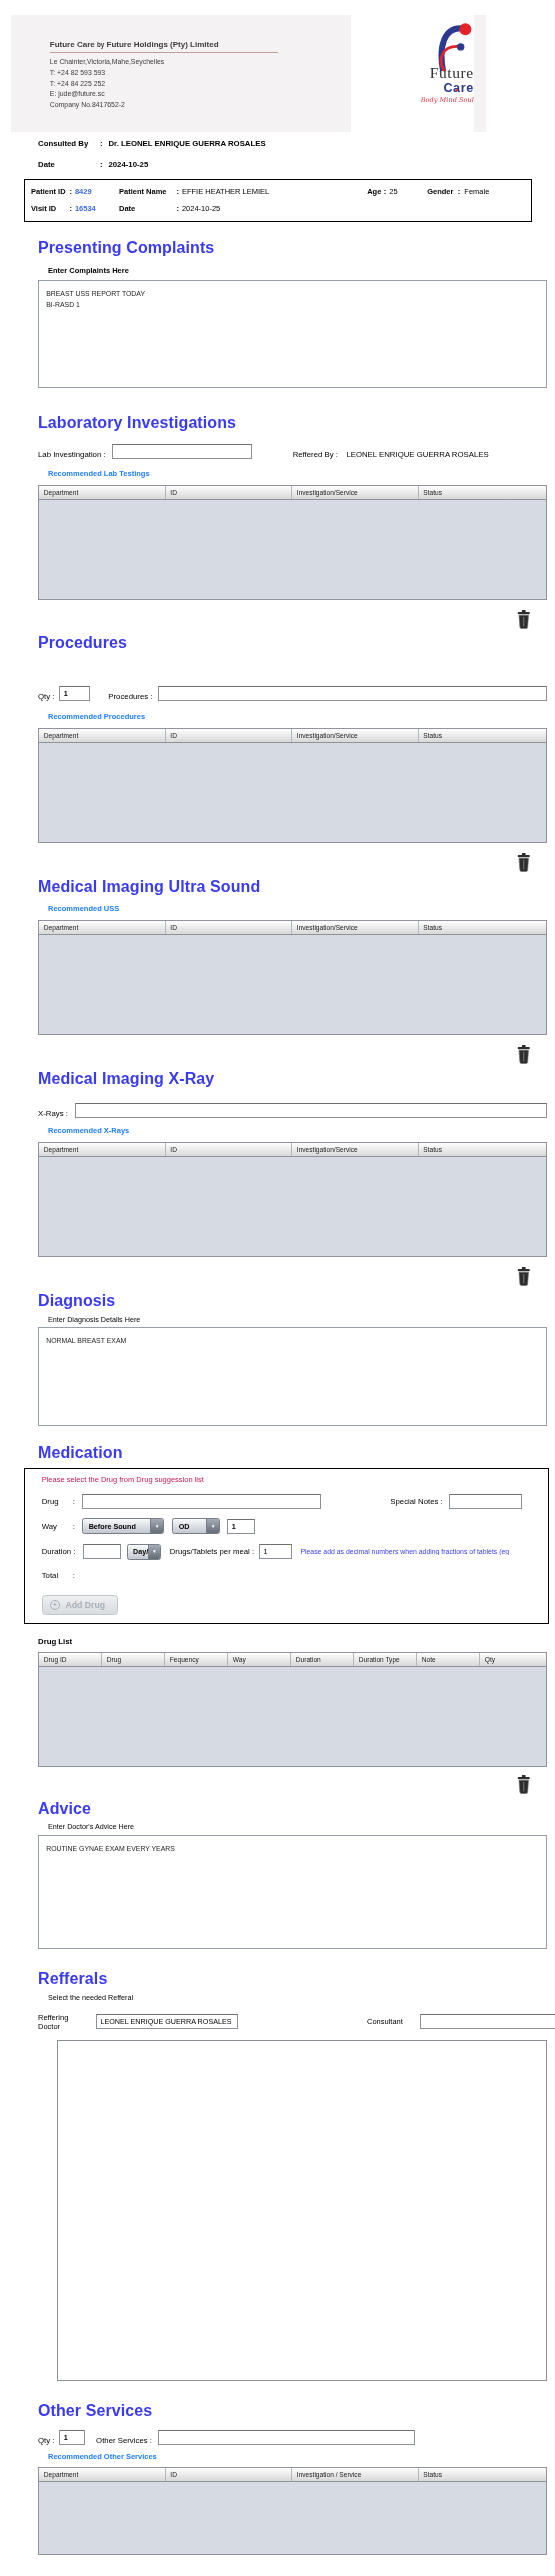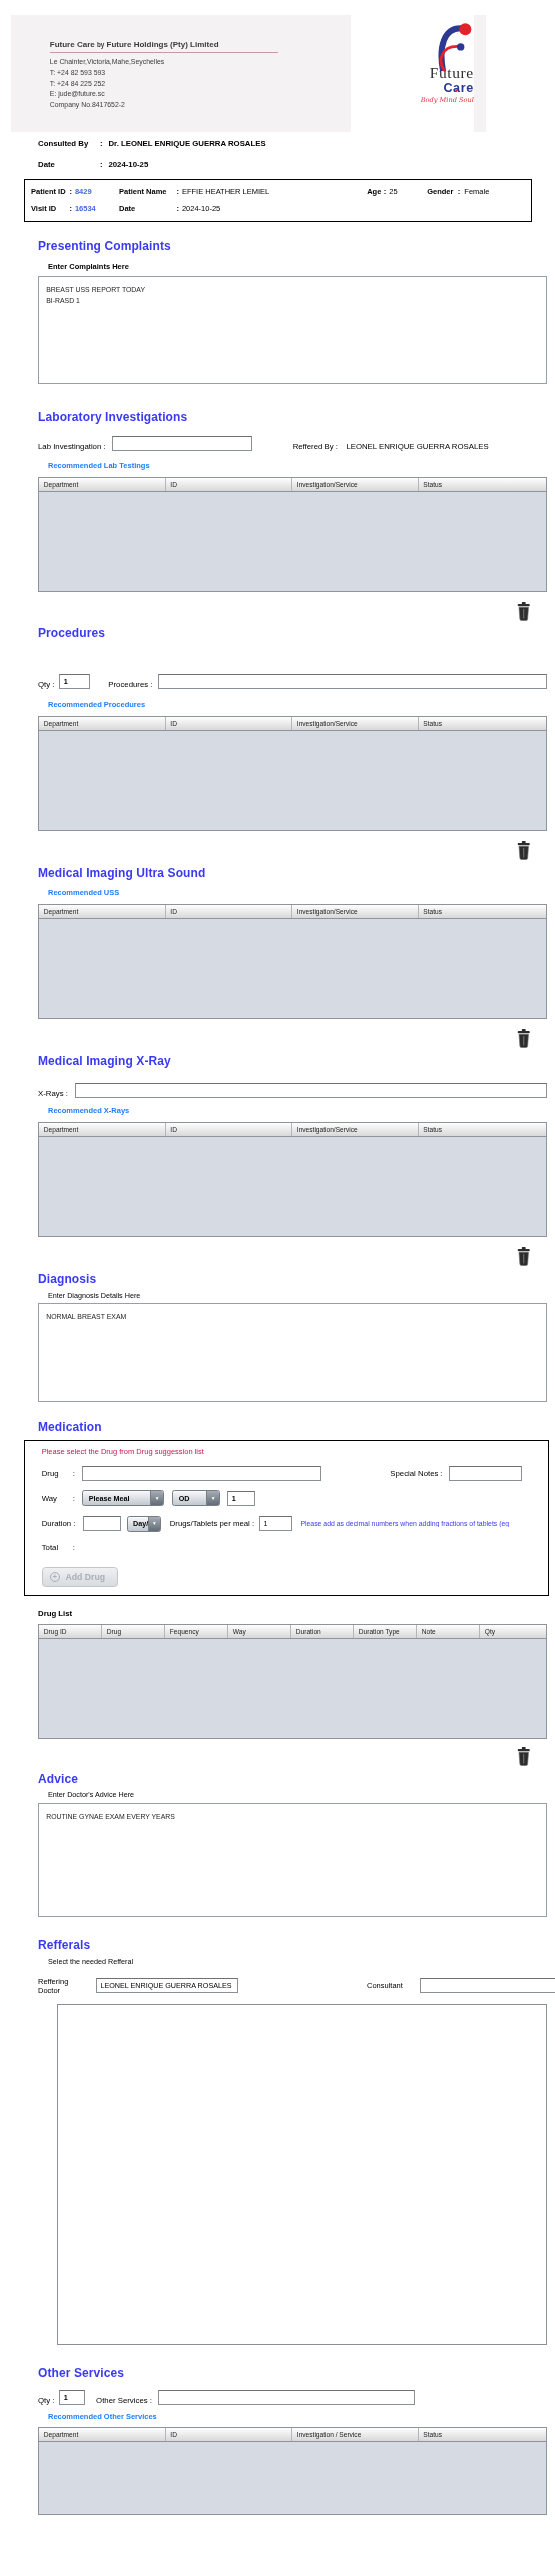--- a/index.html
+++ b/index.html
@@ -37,21 +37,21 @@
   .p-val {}
   .p-val.blue { color:#4169e1; font-weight:bold; }
   .g-pid { width:88px; } .g-pid .p-lab { width:36px; }
   .g-pname { flex:1; } .g-pname .p-lab { width:55px; }
   .g-age { width:60px; }
   .g-gender { width:99px; } .g-gender .p-colon { padding:0 4.2px; }
   .g-vid { width:88px; } .g-vid .p-lab { width:36px; }
   .g-vdate { flex:1; } .g-vdate .p-lab { width:55px; }
 
   
-  .section-title { margin:16.7px 0 0 38px; font-size:12px; font-weight:bold; color:#3a3af2; letter-spacing:0.1px; }
+  .section-title { margin:16.7px 0 0 38px; font-size:16px; font-weight:bold; color:#3a3af2; letter-spacing:0.1px; }
   .sub-label { margin:9.6px 0 0 48px; font-size:7.5px; font-weight:bold; }
   .sub-label.light { font-weight:normal; font-size:7.2px; }
   .rec-label { margin:9.6px 0 0 48px; font-size:7.5px; font-weight:bold; color:#1e7dff; }
   .bigbox { margin:4.8px 0 0 38px; width:509px; border:0.6px solid #999fa6; background:#fff; padding:7.2px 7.2px; font-size:6.9px; color:#222; white-space:pre-wrap; line-height:1.6; }
   .box-complaints { height:108px; }
   .box-diagnosis { height:99px; margin-top:3.6px; }
   .box-advice { height:114px; margin-top:3.6px; }
 
   .inp { height:15px; border:0.6px solid #8b9097; border-top-color:#6f6f6f; background:#fff; font-size:7.2px; padding:0 3.6px; font-family:"Liberation Sans",sans-serif; }
   .form-row { margin-left:38px; display:flex; align-items:flex-end; font-size:7.8px; }
@@ -335,21 +335,21 @@
         <span class="d-colon">:</span>
       <input class="inp drug-inp" value="" style="">
       <span class="sn-lab">Special Notes</span>
         <span class="d-colon sn-colon">:</span>
       <input class="inp sn-inp" value="" style="">
     </div>
     <div class="d-row">
       <span class="d-lab">Way</span>
         <span class="d-colon">:</span>
       <div class="sel sel-w1">
-        <span class="sel-val">Please Meal</span>
+        <span class="sel-val">Before Sound</span>
         <span class="sel-btn">▼</span>
       </div>
       <div class="sel sel-w2">
         <span class="sel-val">OD</span>
         <span class="sel-btn">▼</span>
       </div>
       <input class="inp way-qty-inp" value="1" style="">
     </div>
     <div class="d-row">
       <span class="dur-lab">Duration :</span>

